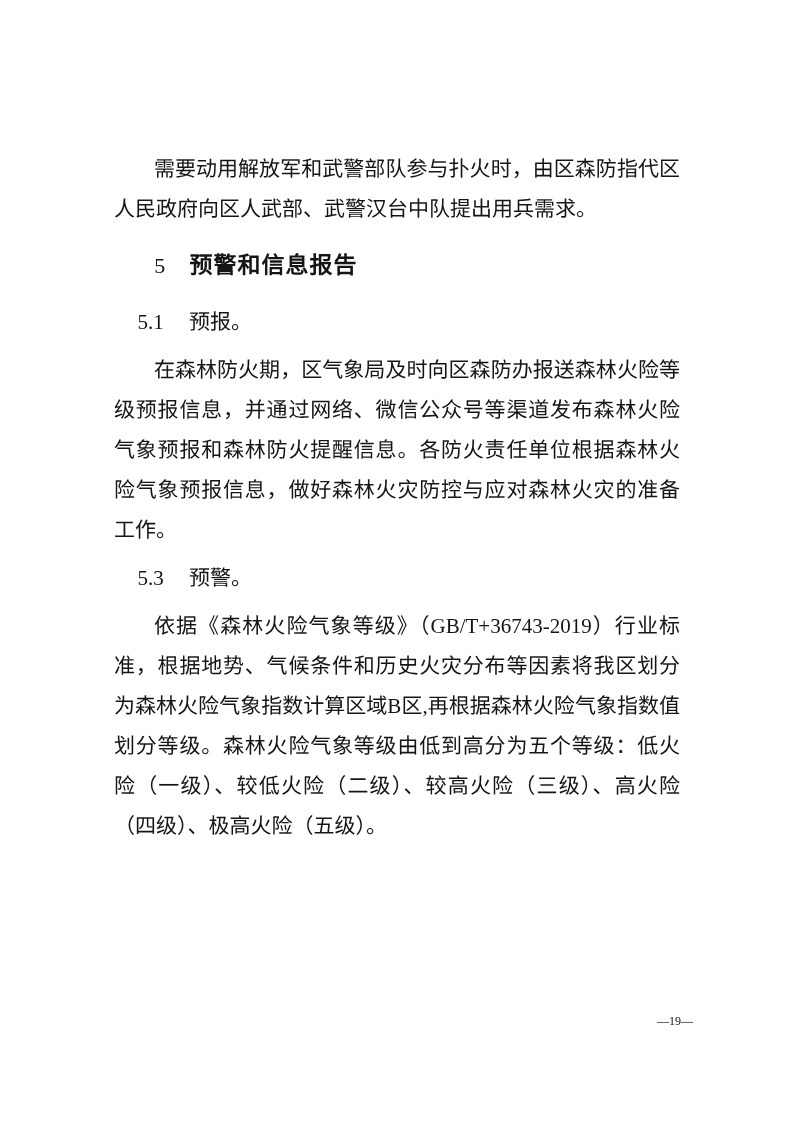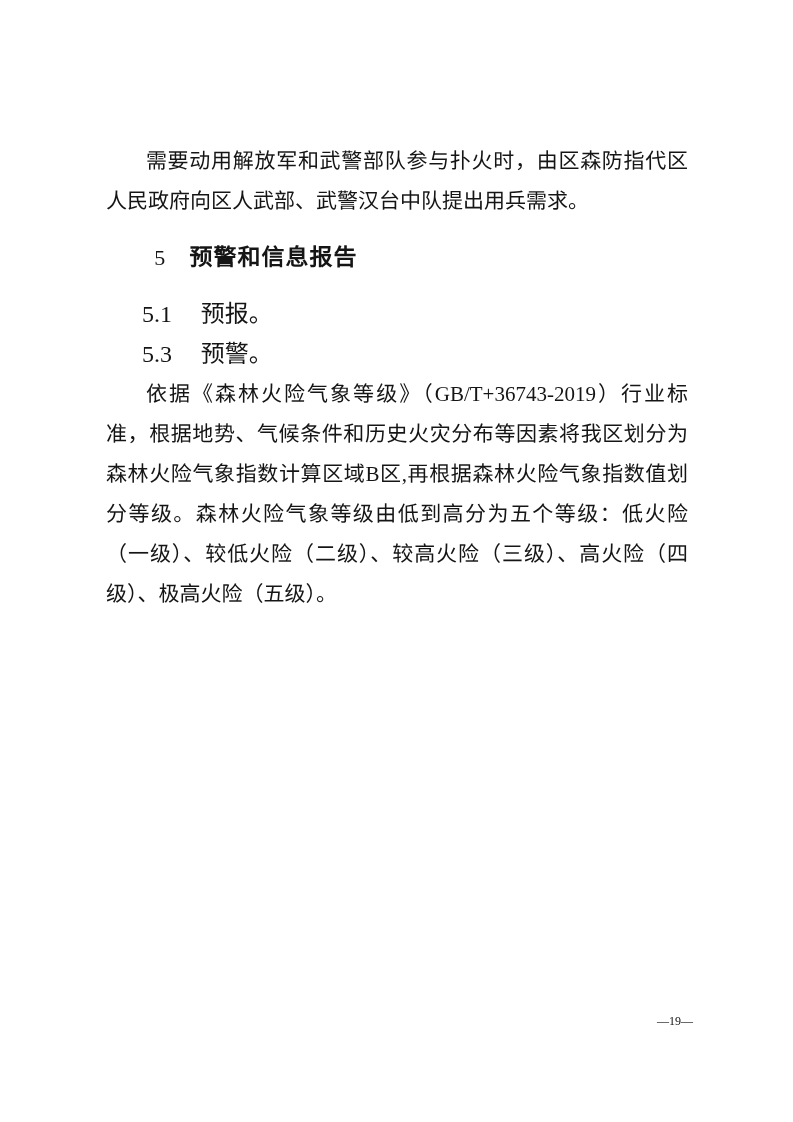--- a/index.html
+++ b/index.html
@@ -18,21 +18,21 @@
   .content {
     position: absolute;
     left: 106px;
     top: 141px;
     width: 582px;
     font-family: "Liberation Serif", "DejaVu Serif", serif;
     font-size: 21px;
     line-height: 40px;
   }
   .para {
-    margin: 0;
+    margin: 8px;
     text-indent: 1.9em;
     text-align: justify;
     text-justify: inter-ideograph;
   }
   .chapter {
     margin: 16px;
     font-family: "Liberation Sans", "DejaVu Sans", sans-serif;
     font-weight: 700;
     font-size: 23px;
     line-height: 40px;
@@ -41,21 +41,21 @@
   }
   .chapter .num {
     font-family: "Liberation Serif", "DejaVu Serif", serif;
     font-weight: 400;
     font-size: 22px;
     letter-spacing: 0;
     margin-right: 1.1em;
   }
   .sec {
     margin: 0;
-    font-size: 24px;
+    font-size: 21px;
     font-weight: 400;
     line-height: 40px;
     text-indent: 1.5em;
   }
   .sec .num {
     margin-right: 1.2em;
   }
   .page-number {
     position: absolute;
     top: 1008px;
@@ -71,20 +71,21 @@
 
 <div class="page">
   <main class="content">
 
     <p class="para">需要动用解放军和武警部队参与扑火时，由区森防指代区人民政府向区人武部、武警汉台中队提出用兵需求。</p>
 
     <h1 class="chapter"><span class="num">5</span><span>预警和信息报告</span></h1>
 
     <h2 class="sec"><span class="num">5.1</span><span>预报。</span></h2>
 
+    <p class="para">在森林防火期，区气象局及时向区森防办报送森林火险等级预报信息，并通过网络、微信公众号等渠道发布森林火险气象预报和森林防火提醒信息。各防火责任单位根据森林火险气象预报信息，做好森林火灾防控与应对森林火灾的准备工作。</p>
 
 
 
     <h2 class="sec"><span class="num">5.3</span><span>预警。</span></h2>
 
 
     <p class="para">依据《森林火险气象等级》（GB/T+36743-2019）行业标准，根据地势、气候条件和历史火灾分布等因素将我区划分为森林火险气象指数计算区域B区,再根据森林火险气象指数值划分等级。森林火险气象等级由低到高分为五个等级：低火险（一级）、较低火险（二级）、较高火险（三级）、高火险（四级）、极高火险（五级）。</p>
 
   </main>
 

